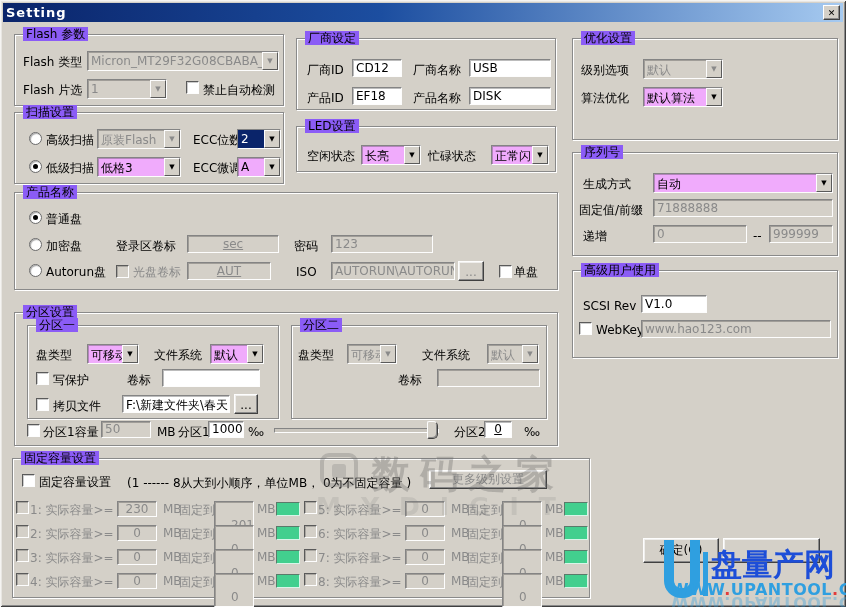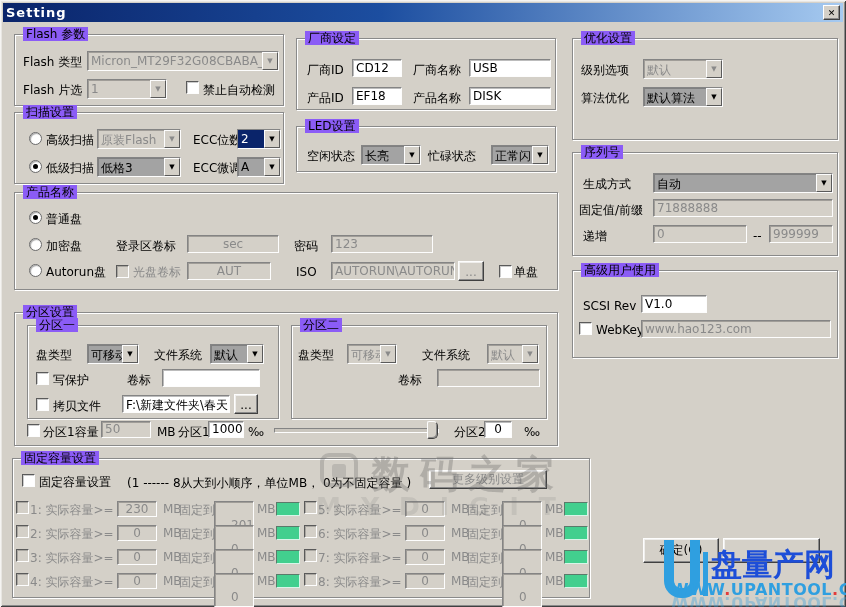--- a/index.html
+++ b/index.html
@@ -17,22 +17,22 @@
   .closebtn { margin-left:auto; width:17px; height:15px; background:#d4d0c8;
     border:1px solid; border-color:#fff #404040 #404040 #fff; box-shadow: inset -1px -1px 0 #8a8a8a;
     display:flex; align-items:center; justify-content:center; font-size:9px; font-weight:bold; }
   .lbl { position:absolute; white-space:nowrap; line-height:14px; }
   .dis { color:#8a8a8a !important; }
   .g { position:absolute; border:1px solid #8a8a8a; box-shadow: 1px 1px 0 #ffffff, inset 1px 1px 0 #ffffff; }
   .g > .cap { position:absolute; top:-8px; left:8px; background:#8b5cf6; padding:0 3px; line-height:14px; white-space:nowrap; }
   .tf { position:absolute; height:18px; background:#fff; padding:1px 3px; white-space:nowrap; overflow:hidden;
     border:1px solid; border-color:#848484 #fdfdfd #fdfdfd #848484; box-shadow: inset 1px 1px 0 rgba(64,64,64,.35); }
   .tf.gray { background:#d4d0c8; color:#8a8a8a; }
-  .tf.ctr { text-align:center; }
-  .combo { position:absolute; height:20px; background:#a3a3a3; display:flex;
+  .tf.ctr { text-align:center;text-decoration:underline; }
+  .combo { position:absolute; height:20px; background:#f0abfc; display:flex;
     border:1px solid; border-color:#848484 #fdfdfd #fdfdfd #848484; box-shadow: inset 1px 1px 0 rgba(64,64,64,.35); }
   .combo .cval { flex:1; padding:2px 2px 0 3px; overflow:hidden; white-space:nowrap; }
   .combo .cbtn { width:16px; background:#d4d0c8; display:flex; align-items:center; justify-content:center;
     border:1px solid; border-color:#fdfdfd #5a5a5a #5a5a5a #fdfdfd; font-size:7px; }
   .combo.gray { background:#d4d0c8; } .combo.gray .cval, .combo.gray .cbtn { color:#8a8a8a; }
   .combo.sel .cval { background:#0a246a; color:#fff; }
   .cb { position:absolute; width:13px; height:13px; background:#fff;
     border:1px solid; border-color:#5a5a5a #fdfdfd #fdfdfd #5a5a5a; box-shadow: inset 1px 1px 0 rgba(0,0,0,.2); }
   .cb.gray { background:#d4d0c8; }
   .rad { position:absolute; width:13px; height:13px; border-radius:50%; background:#fff;

